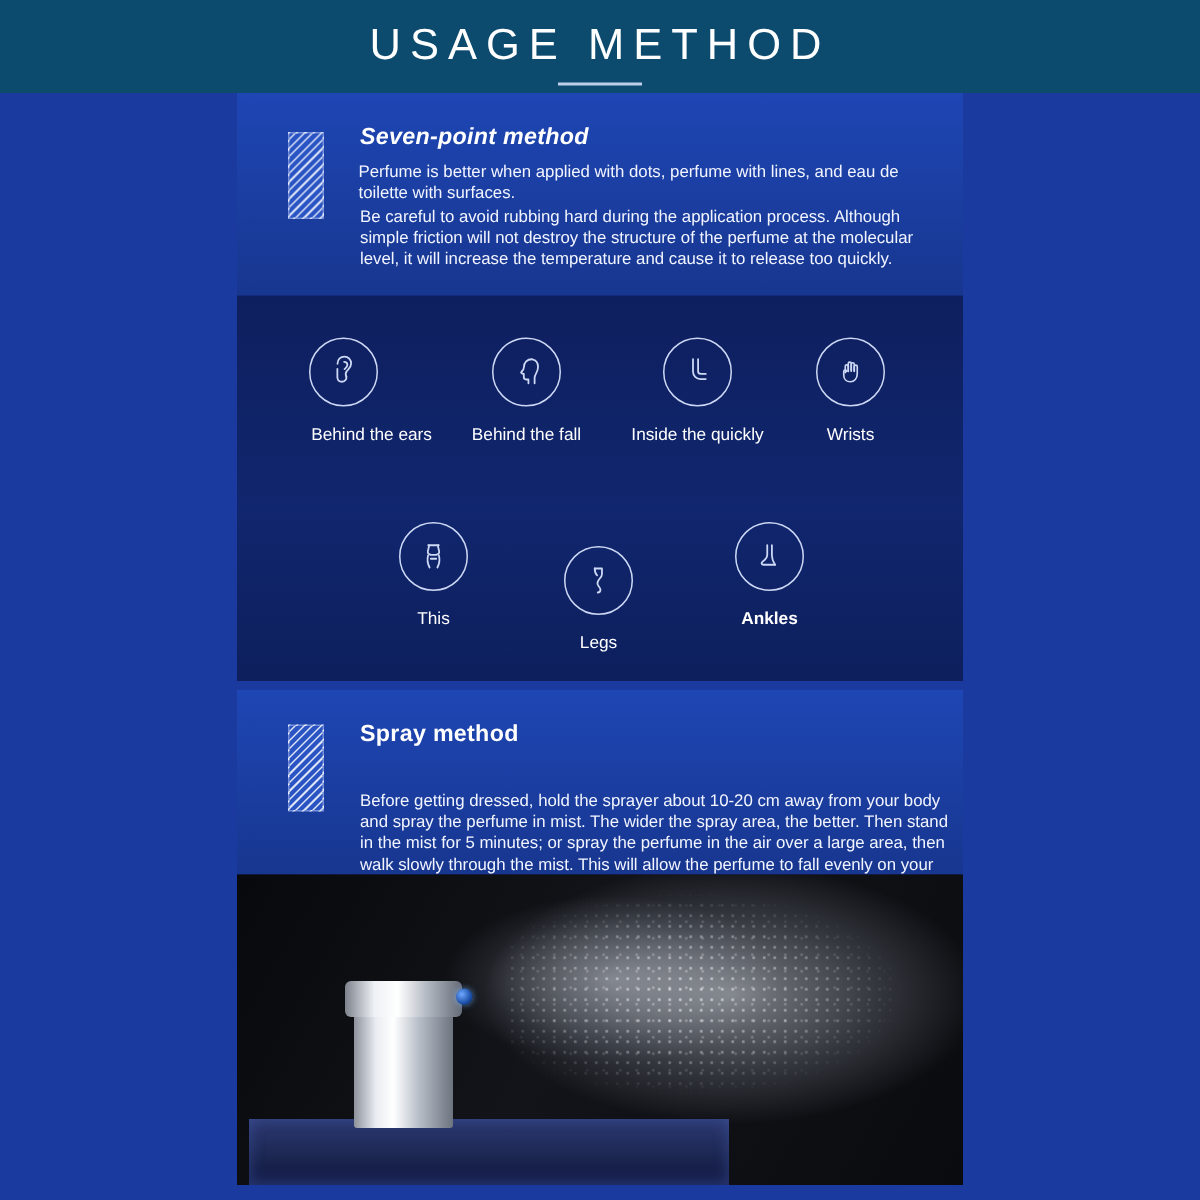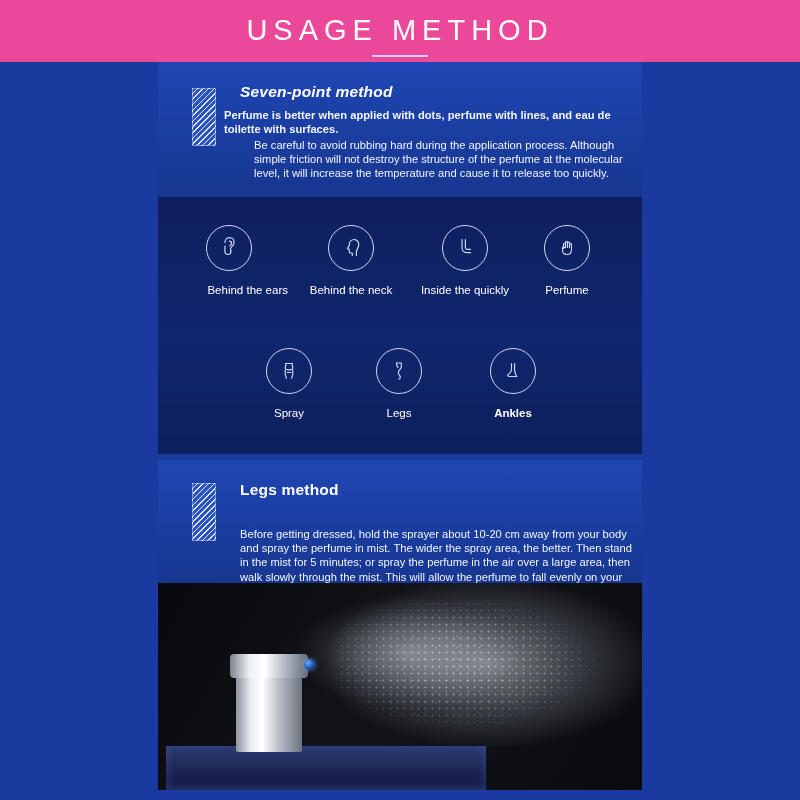--- a/index.html
+++ b/index.html
@@ -20,21 +20,21 @@
     height: 800px;
     background: #1a3aa0;
   }
 
   
   .header {
     position: absolute;
     left: 0; top: 0;
     width: 800px;
     height: 62px;
-    background: #ec4899;
+    background: #0c4a6e;
   }
   .header-title {
     position: absolute;
     left: 0; top: 14px;
     width: 800px;
     text-align: center;
     font-size: 29px;
     letter-spacing: 6px;
     font-weight: 400;
     color: #ffffff;
@@ -85,22 +85,22 @@
   .body-text {
     position: absolute;
     font-size: 11.2px;
     line-height: 14.2px;
     color: #f2f5ff;
   }
 
   
   .s1-tag   { left: 192px; top: 88px; }
   .s1-title { left: 240px; top: 83px; font-style: italic; }
-  .s1-p1    { left: 224px; top: 108px; width: 392px; font-weight: bold; }
-  .s1-p2    { left: 240px; top: 138px; width: 392px; margin-left: 14px; }
+  .s1-p1    { left: 239px; top: 108px; width: 392px; }
+  .s1-p2    { left: 240px; top: 138px; width: 392px; }
 
   
   .icon-panel {
     position: absolute;
     left: 158px;
     top: 197px;
     width: 484px;
     height: 257px;
     background: linear-gradient(180deg, #0e1f5e 0%, #10266e 55%, #0d1f5c 100%);
   }
@@ -126,21 +126,21 @@
     white-space: nowrap;
   }
 
   
   .cell-r1c1 { left: 170px; top: 225px; width: 118px; text-align: right; }
   .cell-r1c2 { left: 292px; top: 225px; width: 118px; }
   .cell-r1c3 { left: 406px; top: 225px; width: 118px; }
   .cell-r1c4 { left: 512px; top: 225px; width: 110px; }
   
   .cell-r2c1 { left: 232px; top: 348px; width: 114px; }
-  .cell-r2c2 { left: 342px; top: 348px; width: 114px; }
+  .cell-r2c2 { left: 342px; top: 364px; width: 114px; }
   .cell-r2c3 { left: 456px; top: 348px; width: 114px; font-weight: bold; }
 
   
   .s3-tag   { left: 192px; top: 483px; }
   .s3-title { left: 240px; top: 481px; }
   .s3-p1    { left: 240px; top: 527px; width: 396px; }
 
   
   .photo {
     position: absolute;
@@ -238,21 +238,21 @@
     <div class="icon-label">Behind the ears</div>
   </div>
 
   <div class="icon-cell cell-r1c2">
     <div class="circle">
       <svg width="26" height="26" viewBox="0 0 26 26" fill="none" stroke="#cdd8f5" stroke-width="1.2" stroke-linecap="round" stroke-linejoin="round">
         <path d="M16.5 4.5c-3 0-5.2 2.2-5.2 5.2 0 1.6-.8 2.3-1.6 3.1-.5.5-.3 1.1.4 1.2l1.1.2v2.2c0 .9.7 1.6 1.6 1.6h1.5v2.5"></path>
         <path d="M16.8 4.6c2.4.4 3.9 2.4 3.9 5.1 0 3.6-2.3 4.6-2.3 7.3v3.5"></path>
       </svg>
     </div>
-    <div class="icon-label">Behind the neck</div>
+    <div class="icon-label">Behind the fall</div>
   </div>
 
   <div class="icon-cell cell-r1c3">
     <div class="circle">
       <svg width="26" height="26" viewBox="0 0 26 26" fill="none" stroke="#cdd8f5" stroke-width="1.2" stroke-linecap="round" stroke-linejoin="round">
         <path d="M10 4.5v8.2c0 2.8 2.2 5 5 5h3.5"></path>
         <path d="M13.4 4.5v8c0 1 .8 1.8 1.8 1.8h3.3"></path>
       </svg>
     </div>
     <div class="icon-label">Inside the quickly</div>
@@ -260,34 +260,34 @@
 
   <div class="icon-cell cell-r1c4">
     <div class="circle">
       <svg width="26" height="26" viewBox="0 0 26 26" fill="none" stroke="#cdd8f5" stroke-width="1.1" stroke-linecap="round" stroke-linejoin="round">
         <path d="M9.5 13.5V9.2c0-.6.5-1 1-1s1 .4 1 1v3.4"></path>
         <path d="M11.5 12.6V7.4c0-.6.5-1 1-1s1 .4 1 1v5"></path>
         <path d="M13.5 12.4V7.8c0-.6.4-1 1-1s1 .4 1 1v4.6"></path>
         <path d="M15.5 12.6V9.4c0-.6.4-1 1-1s1 .4 1 1v4.8c0 3.1-1.9 5.3-4.6 5.3-2.6 0-4.4-1.8-4.4-4.4v-2.4c0-.6.4-1 1-1s1 .4 1 1"></path>
       </svg>
     </div>
-    <div class="icon-label">Perfume</div>
+    <div class="icon-label">Wrists</div>
   </div>
 
   <div class="icon-cell cell-r2c1">
     <div class="circle">
       <svg width="26" height="26" viewBox="0 0 26 26" fill="none" stroke="#cdd8f5" stroke-width="1.2" stroke-linecap="round" stroke-linejoin="round">
         <path d="M9.5 5.5h7"></path>
         <path d="M10 5.5c0 2-.8 3.2-.8 4.6 0 1.2 1.6 1.8 3.8 1.8s3.8-.6 3.8-1.8c0-1.4-.8-2.6-.8-4.6"></path>
         <path d="M9.4 12.2c-.6 2.4-.4 5.6 1 8.1"></path>
         <path d="M16.6 12.2c.6 2.4.4 5.6-1 8.1"></path>
         <path d="M11.2 14.5h3.6"></path>
       </svg>
     </div>
-    <div class="icon-label">Spray</div>
+    <div class="icon-label">This</div>
   </div>
 
   <div class="icon-cell cell-r2c2">
     <div class="circle">
       <svg width="26" height="26" viewBox="0 0 26 26" fill="none" stroke="#cdd8f5" stroke-width="1.2" stroke-linecap="round" stroke-linejoin="round">
         <path d="M10.5 5h4.8v3.8c0 2.4-3 3.4-3 6 0 2.1 2 2.6 2 4.4 0 1-.6 1.8-1.8 1.8"></path>
         <path d="M10.5 5c0 2.6.5 3.6 1.6 4.6"></path>
       </svg>
     </div>
     <div class="icon-label">Legs</div>
@@ -298,21 +298,21 @@
       <svg width="26" height="26" viewBox="0 0 26 26" fill="none" stroke="#cdd8f5" stroke-width="1.2" stroke-linecap="round" stroke-linejoin="round">
         <path d="M11.5 5.5v6.2c0 2.6-1.5 3.6-3 4.6-1.2.8-1 2.2.6 2.2h7.6"></path>
         <path d="M14.6 5.5v6.6c0 3 .9 4.4 2.1 6.4"></path>
       </svg>
     </div>
     <div class="icon-label">Ankles</div>
   </div>
 
   <div class="band section3"></div>
   <div class="tag s3-tag"></div>
-  <div class="sec-title s3-title">Legs method</div>
+  <div class="sec-title s3-title">Spray method</div>
   <div class="body-text s3-p1">Before getting dressed, hold the sprayer about 10-20 cm away from your body and spray the perfume in mist. The wider the spray area, the better. Then stand in the mist for 5 minutes; or spray the perfume in the air over a large area, then walk slowly through the mist. This will allow the perfume to fall evenly on your body, leaving a light fragrance.</div>
 
   <div class="photo">
     <div class="photo-bg"></div>
     <div class="mist-dots"></div>
     <div class="bottle-base"></div>
     <div class="sprayer-body"></div>
     <div class="sprayer-cap"></div>
     <div class="nozzle-dot"></div>
   </div>

